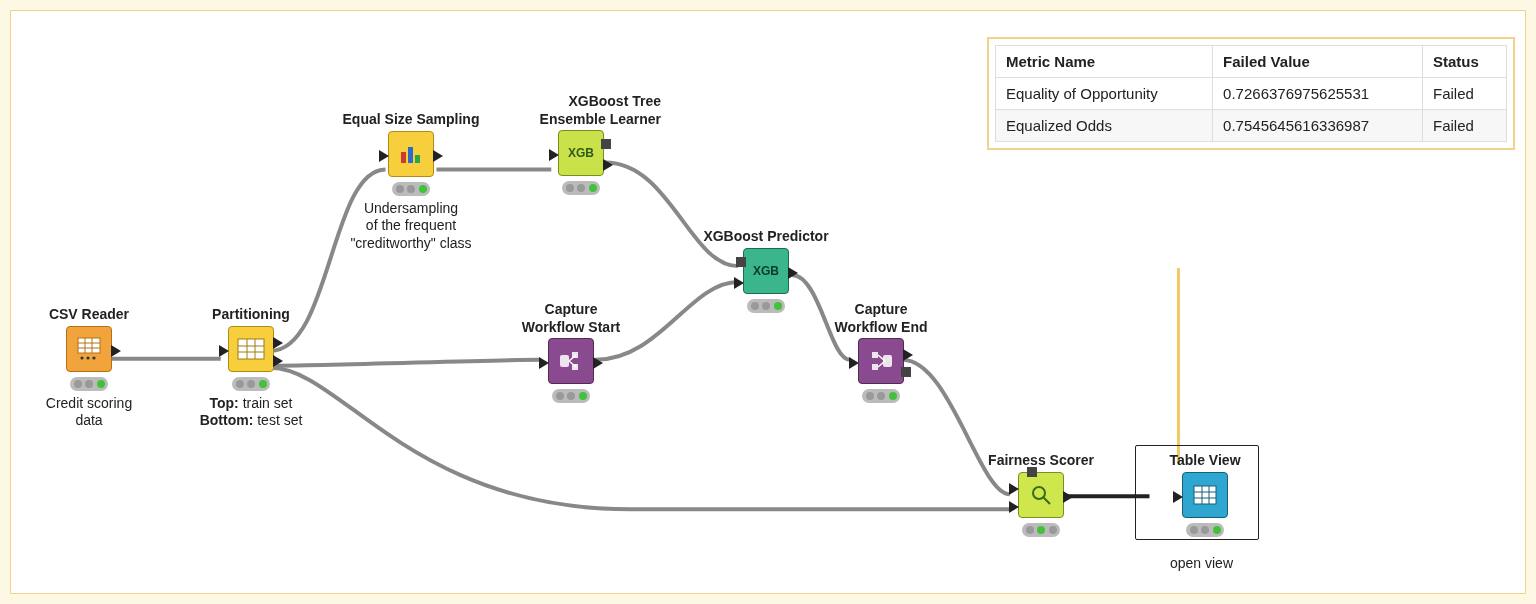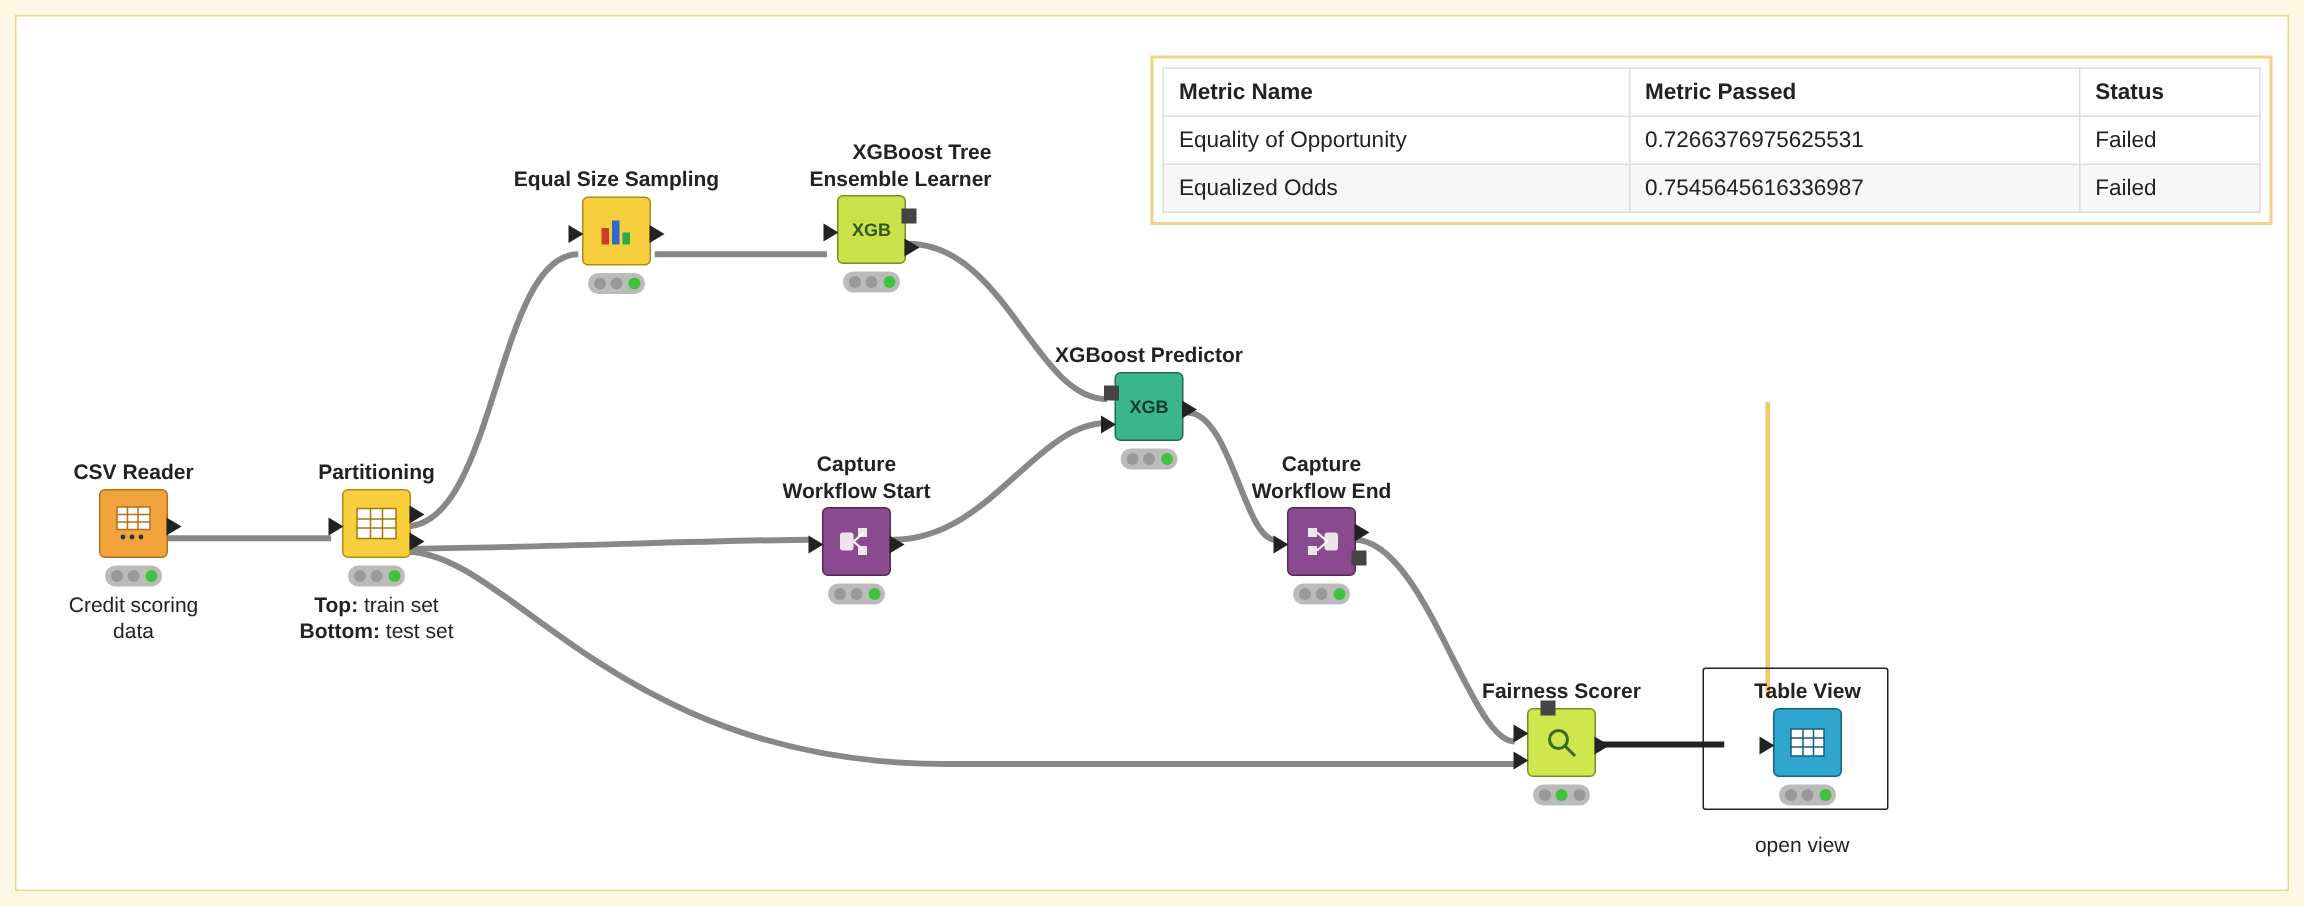--- a/index.html
+++ b/index.html
@@ -36,21 +36,21 @@
 .c-lime2{background:#cfe64d;border:1px solid #7a8e20;}
 
 .sel{position:absolute;border:1px solid #222;padding:6px 8px 0;border-radius:2px;}
 
 
 svg.edges{position:absolute;inset:0;width:100%;height:100%;}
 .edge{fill:none;stroke:#888;stroke-width:4;}
 .edge.bold{stroke:#222;}
 
 
-.results{position:absolute;right:10px;top:26px;width:748px;background:#fff;border:2px solid #f2d38b;padding:6px;box-sizing:border-box;}
+.results{position:absolute;right:10px;top:26px;width:528px;background:#fff;border:2px solid #f2d38b;padding:6px;box-sizing:border-box;}
 .results table{width:100%;border-collapse:collapse;font-size:15px;}
 .results th,.results td{border:1px solid #ddd;padding:7px 10px;text-align:left;}
 .results th{background:#fff;font-weight:700;}
 .results tr:nth-child(even) td{background:#f7f7f7;}
 .results-footer{text-align:center;font-size:14px;padding:6px 0 2px;color:#333;}
 .callout{stroke:#efc964;stroke-width:3;}
 </style>
 </head>
 <body>
 <div class="outer">
@@ -137,20 +137,21 @@
               <rect x="18" y="13" width="5" height="8" fill="#2aa84a"></rect>
             </svg>
     <span class="port tri-in mid"></span>
     <span class="port tri-out mid"></span>
   </div>
   <div class="lights">
             <span></span>
             <span></span>
             <span class="on"></span>
           </div>
+  <div class="node-sub" style="white-space:normal;">Undersampling<br>of the frequent<br>"creditworthy" class</div>
 </div>
 
 <div class="node" style="left:490px;top:82px;width:160px;text-align:right;">
   <div class="node-title" style="white-space:normal;">XGBoost Tree<br>Ensemble Learner</div>
   <div class="icon-box c-lime" style="font-weight:700;font-size:12px;color:#315a1a;">XGB
     <span class="port tri-in mid"></span>
     <span class="port sq-out top" style="top:8px;"></span>
     <span class="port tri-out bot"></span>
   </div>
   <div class="lights">
@@ -254,21 +255,21 @@
 </div>
 <div class="node-sub" style="position:absolute;left:1124px;top:540px;width:98px;text-align:right;">open view</div>
 
 </div>
 
 <div class="results">
   <table>
     <thead>
             <tr>
       <th>Metric Name</th>
-      <th>Metric Passed</th>
+      <th>Failed Value</th>
       <th>Status</th>
     </tr>
           </thead>
     <tbody>
       <tr>
               <td>Equality of Opportunity</td>
               <td>0.7266376975625531</td>
               <td>Failed</td>
             </tr>
       <tr>

